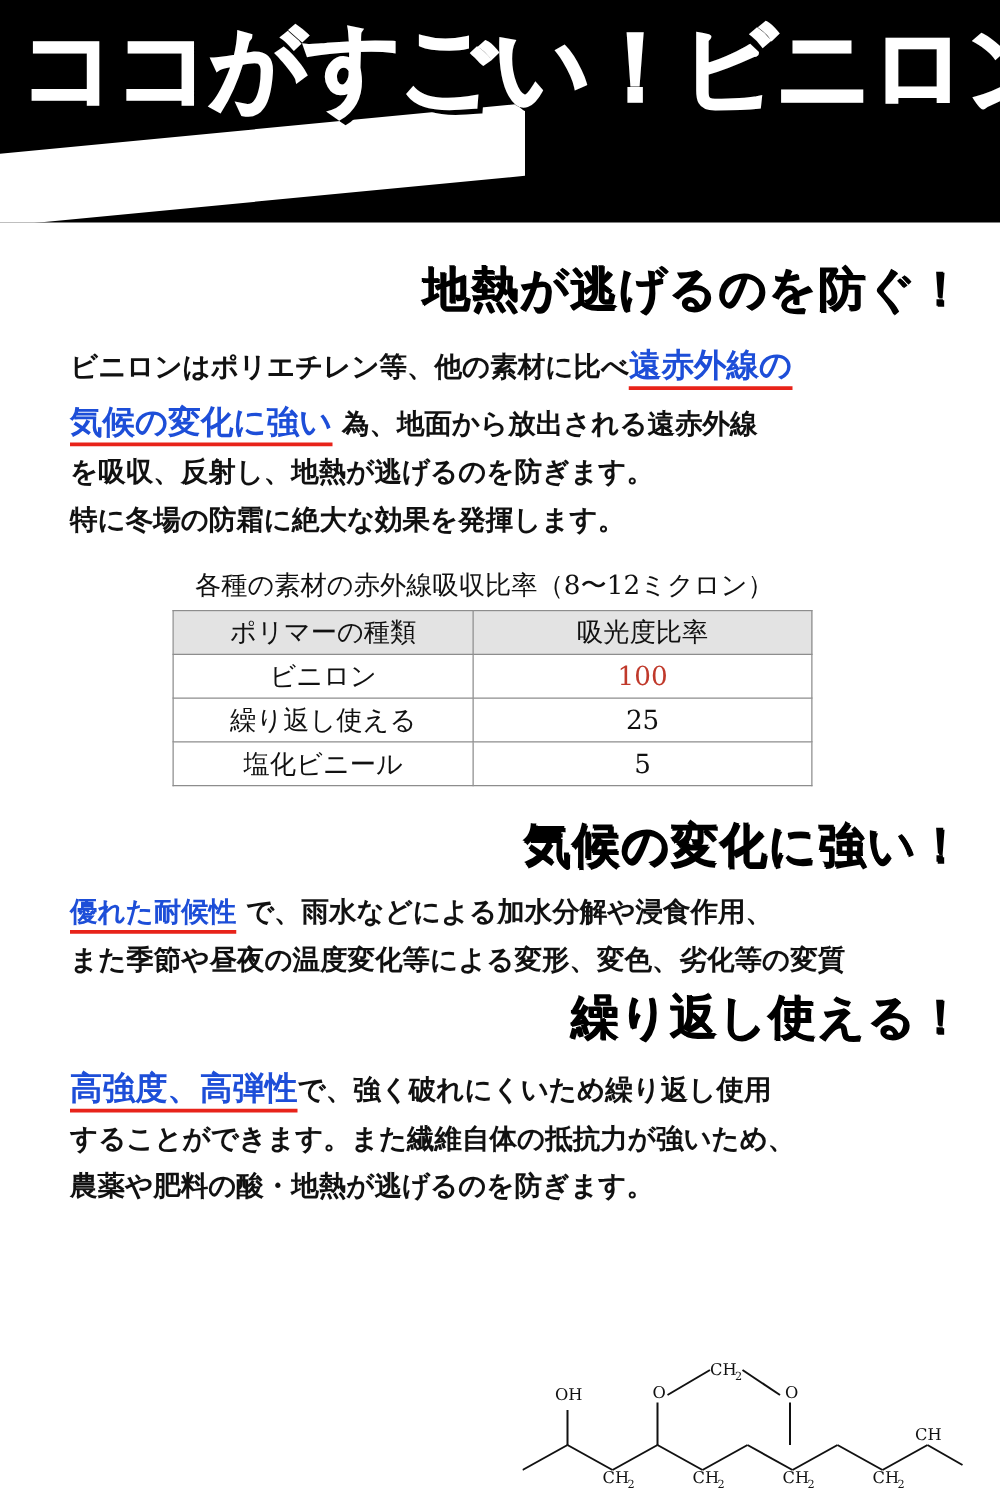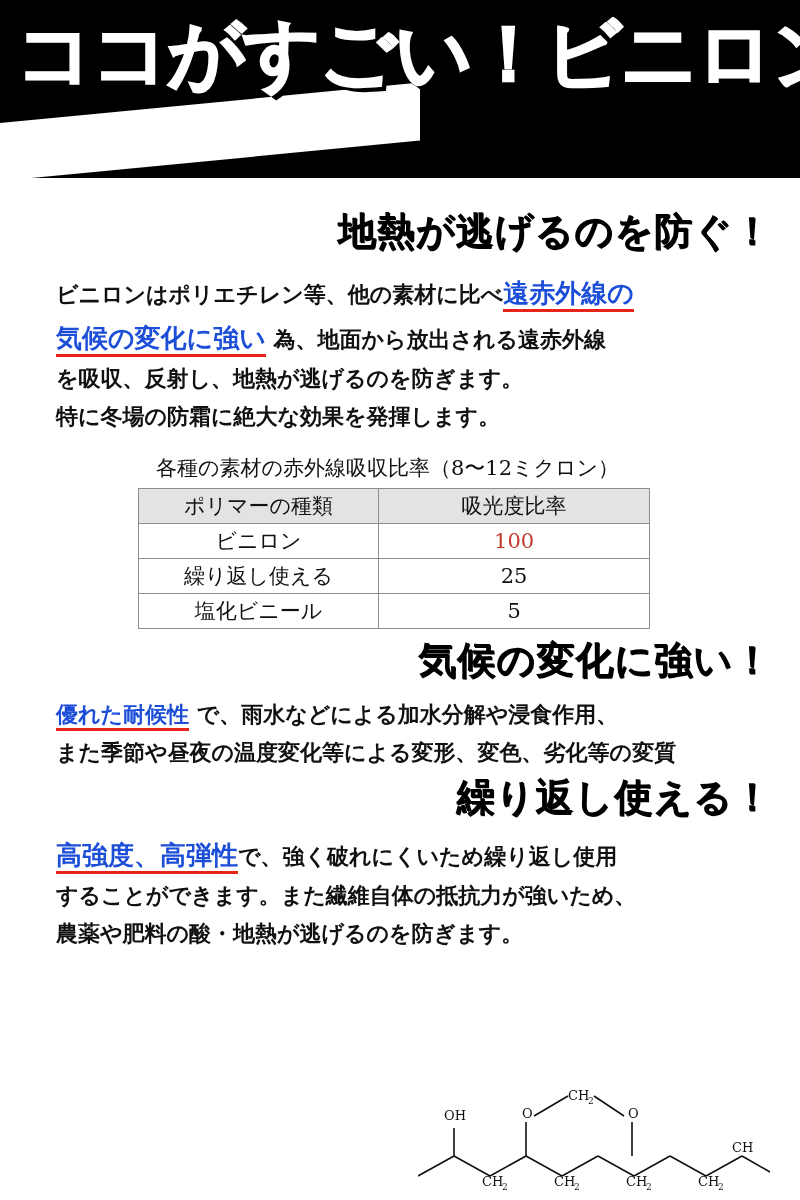--- a/index.html
+++ b/index.html
@@ -71,21 +71,21 @@
     text-align: right;
     font-family: Liberation Serif, serif;
     font-weight: bold;
     font-size: 38px;
     letter-spacing: 1px;
     color: #000000;
     margin: 0;
     text-shadow: 1px 1px 0 #000;
   }
   .h1-first { margin-top: 28px; }
-  .h1-second { margin-top: 6px; }
+  .h1-second { margin-top: 22px; }
   .h1-third { }
 
   .body-text {
     font-family: "DejaVu Serif", serif;
     font-weight: bold;
     font-size: 22px;
     line-height: 1.72;
     color: #111111;
     margin: 14px 0 0 0;
     padding: 0 28px;

